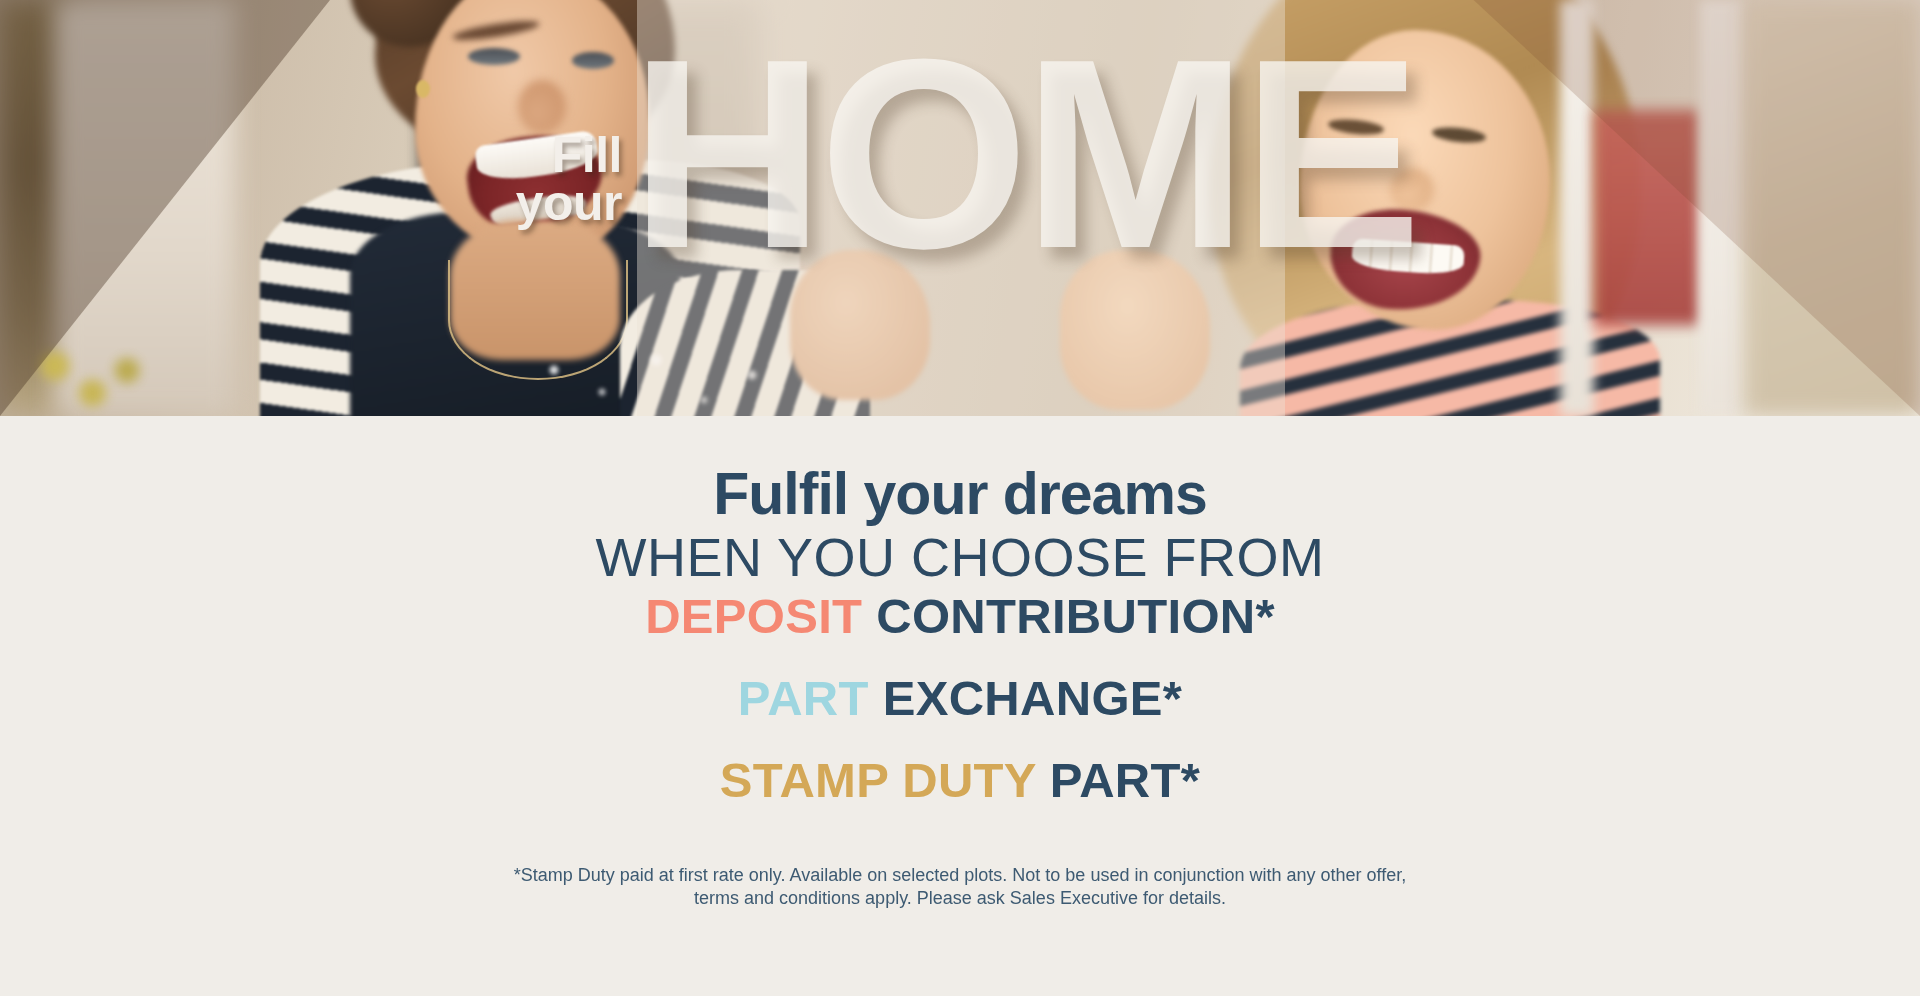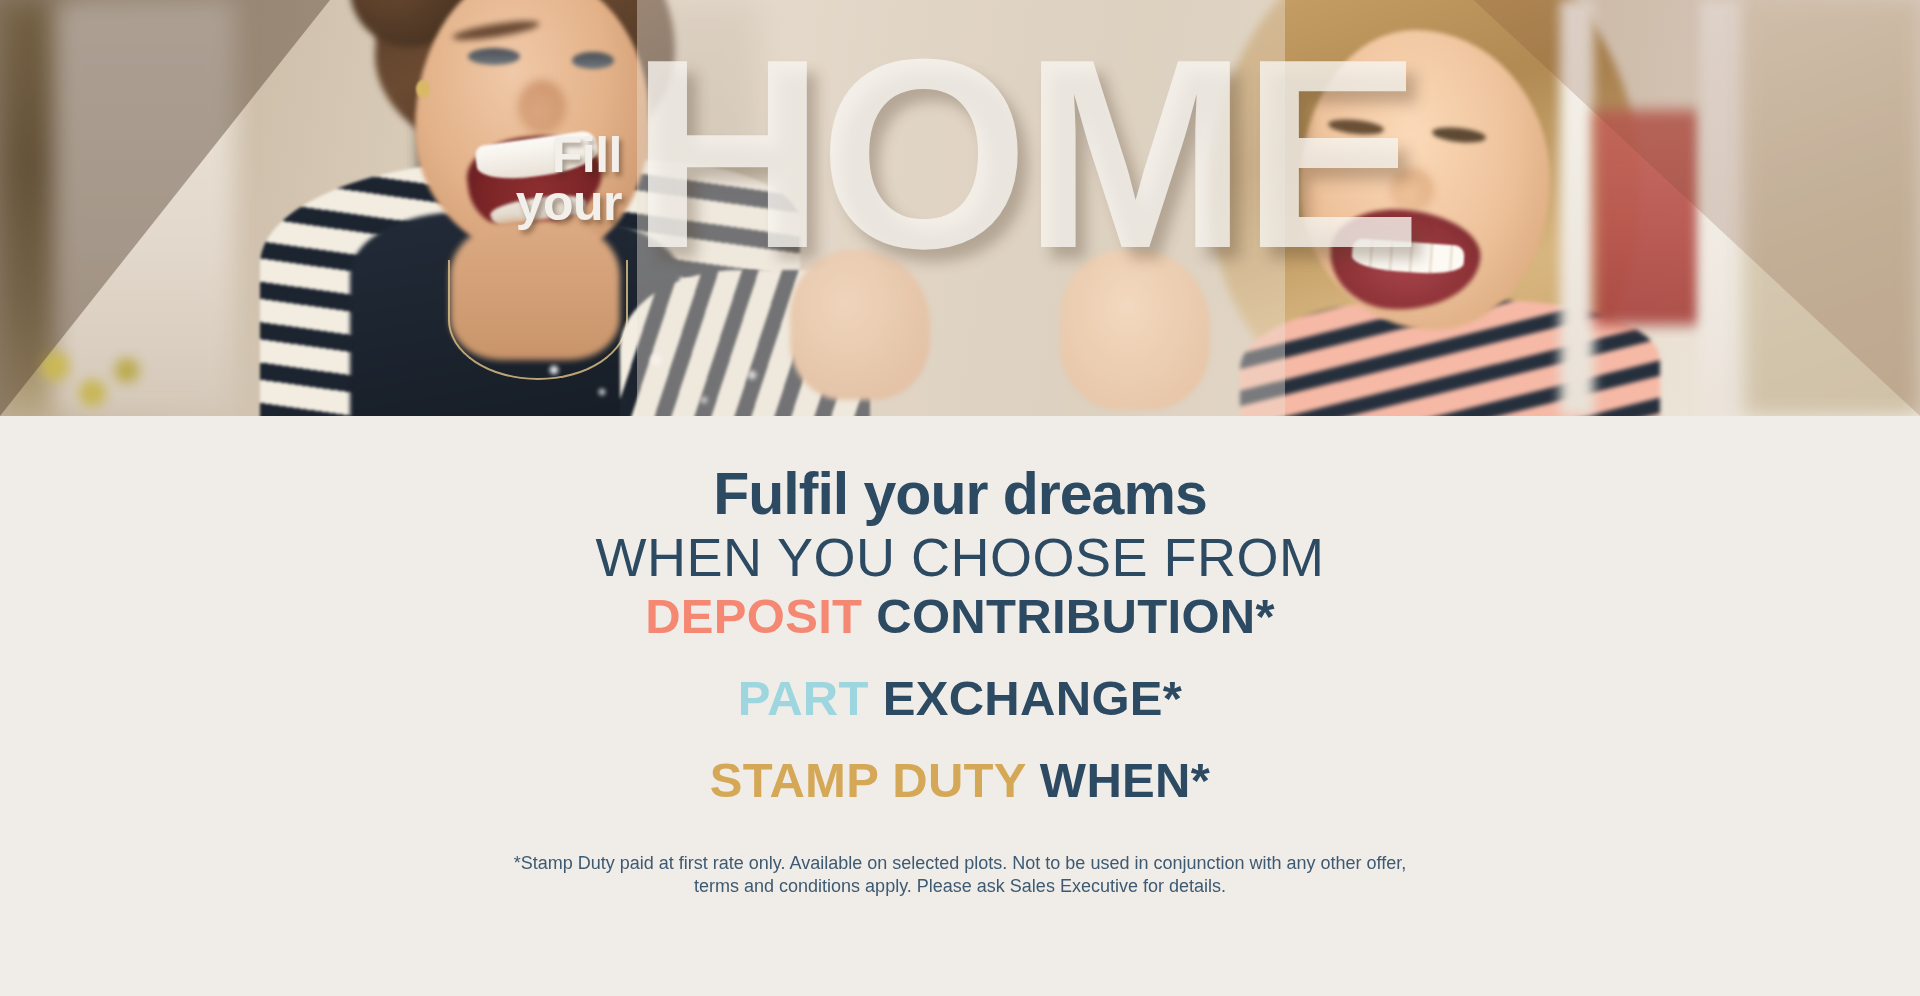--- a/index.html
+++ b/index.html
@@ -304,21 +304,21 @@
   .offer-list { }
   .offer {
     font-size:49px; font-weight:bold; letter-spacing:.3px;
     color:#2D4A63;
     margin-bottom:26px;
   }
   .hl-deposit { color:#F58873; }
   .hl-part    { color:#9ED6E0;text-align:right; }
   .hl-stamp   { color:#D4A857; }
   .disclaimer {
-    margin-top:44px;
+    margin-top:56px;
     font-size:18px; line-height:1.28; color:#3D5A72;
   }
 </style>
 </head>
 <body>
 
 <div class="page">
 
   <div class="hero">
 
@@ -390,21 +390,21 @@
     <div class="h-sub">WHEN YOU CHOOSE FROM</div>
 
     <div class="offer-list">
       <div class="offer">
         <span class="hl-deposit">DEPOSIT</span><span> CONTRIBUTION*</span>
       </div>
       <div class="offer">
         <span class="hl-part">PART</span><span> EXCHANGE*</span>
       </div>
       <div class="offer">
-        <span class="hl-stamp">STAMP DUTY</span><span> WHEN*</span>
+        <span class="hl-stamp">STAMP DUTY</span><span> PART*</span>
       </div>
     </div>
 
     <div class="disclaimer">
       <div>*Stamp Duty paid at first rate only. Available on selected plots. Not to be used in conjunction with any other offer,</div>
       <div>terms and conditions apply. Please ask Sales Executive for details.</div>
     </div>
   </div>
 
 </div>

